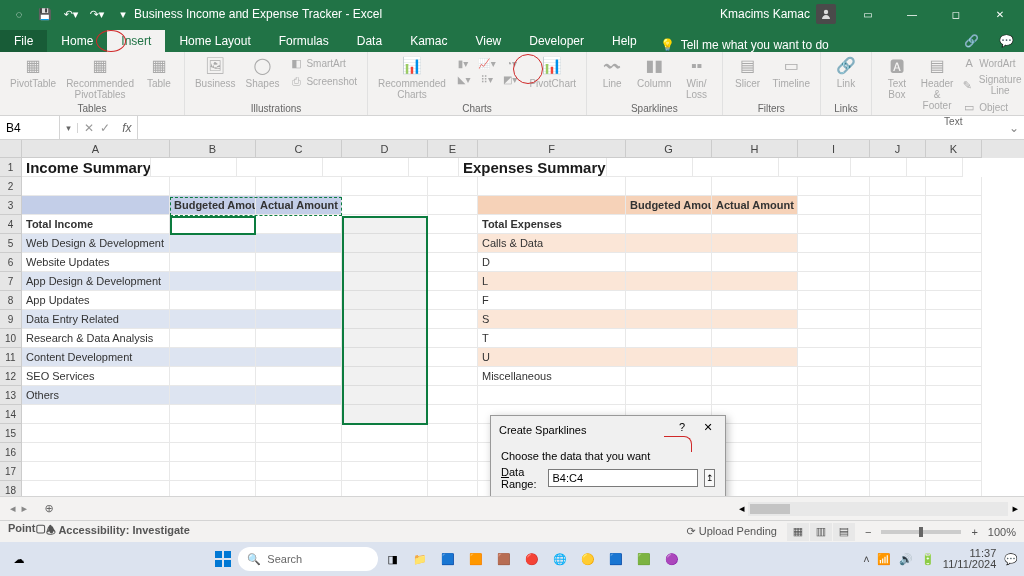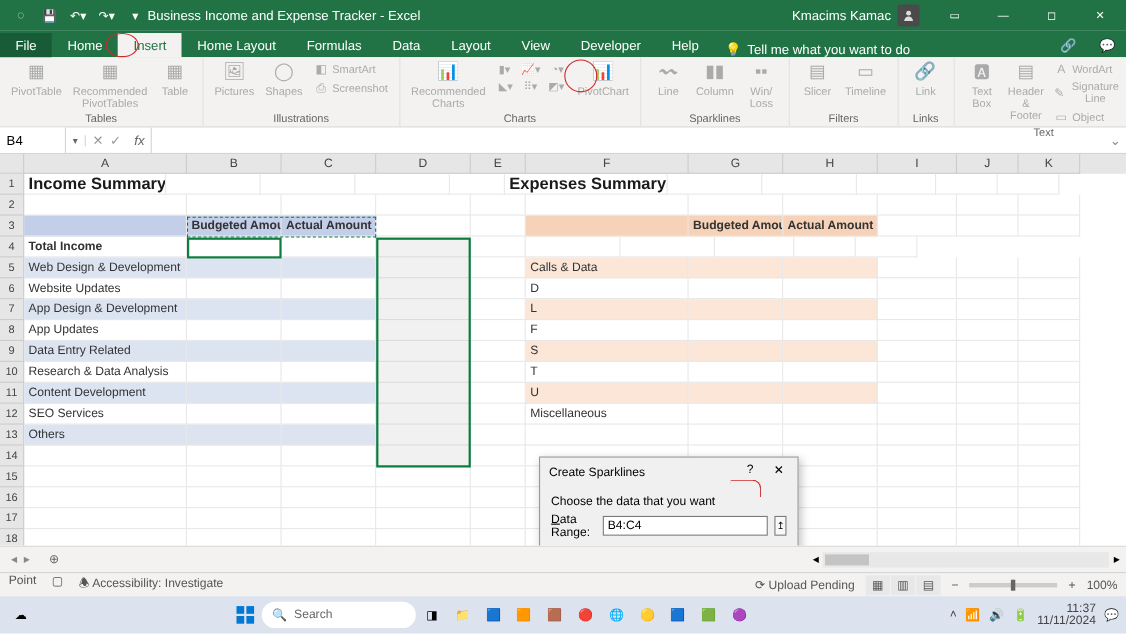--- a/index.html
+++ b/index.html
@@ -133,21 +133,21 @@
   </div>
 </div>
 
 <div class="tabs">
   <div class="tab file">File</div>
   <div class="tab">Home</div>
   <div class="tab active">Insert</div>
   <div class="tab">Home Layout</div>
   <div class="tab">Formulas</div>
   <div class="tab">Data</div>
-  <div class="tab">Layout</div>
+  <div class="tab">Kamac</div>
   <div class="tab">View</div>
   <div class="tab">Developer</div>
   <div class="tab">Help</div>
   <div class="tellme">
     <span class="lightbulb">💡</span>
     <span>Tell me what you want to do</span>
   </div>
   <div style="flex:1"></div>
   <div class="tab" style="padding:4px 10px">🔗</div>
   <div class="tab" style="padding:4px 10px">💬</div>
@@ -170,21 +170,21 @@
           <span>Table</span>
         </div>
   </div>
       <div class="ribbon-group-label">Tables</div>
     </div>
 
   <div class="ribbon-group">
       <div class="ribbon-group-items">
     <div class="ribbon-btn">
           <span class="ricon">🖼</span>
-          <span>Pictures</span>
+          <span>Business</span>
         </div>
     <div class="ribbon-btn">
           <span class="ricon">◯</span>
           <span>Shapes</span>
         </div>
     <div class="rcol">
       <div class="ribbon-btn small">
             <span class="ricon">◧</span>
             <span>SmartArt</span>
           </div>
@@ -388,20 +388,21 @@
           <div class="cell" style="width: 72px;"></div>
           <div class="cell" style="width: 56px;"></div>
           <div class="cell" style="width: 56px;"></div>
         </div>
         <div class="crow">
           <div class="cell bold" style="width: 148px;">Total Income</div>
           <div class="cell" style="width: 86px;"></div>
           <div class="cell" style="width: 86px;"></div>
           <div class="cell" style="width: 86px;"></div>
           <div class="cell" style="width: 50px;"></div>
+          <div class="cell bold" style="width: 148px;">Total Expenses</div>
           <div class="cell" style="width: 86px;"></div>
           <div class="cell" style="width: 86px;"></div>
           <div class="cell" style="width: 72px;"></div>
           <div class="cell" style="width: 56px;"></div>
           <div class="cell" style="width: 56px;"></div>
         </div>
         <div class="crow">
           <div class="cell bg-blue-r" style="width: 148px;">Web Design &amp; Development</div>
           <div class="cell bg-blue-r" style="width: 86px;"></div>
           <div class="cell bg-blue-r" style="width: 86px;"></div>
@@ -625,21 +626,21 @@
   <div class="hscroll">
     <span>◂</span>
     <div class="hscroll-track">
         <div class="hscroll-thumb"></div>
       </div>
     <span>▸</span>
   </div>
 </div>
 
 <div class="status-bar">
-  <div style="display:flex; gap:14px;">
+  <div style="display:flex; gap:0;font-weight:bold;">
     <span>Point</span>
     <span>▢</span>
     <span>🕭 <span>Accessibility: Investigate</span></span>
   </div>
   <div class="status-right">
     <span>⟳ <span>Upload Pending</span></span>
     <div class="view-btns">
       <div class="view-btn">▦</div>
       <div class="view-btn">▥</div>
       <div class="view-btn">▤</div>

